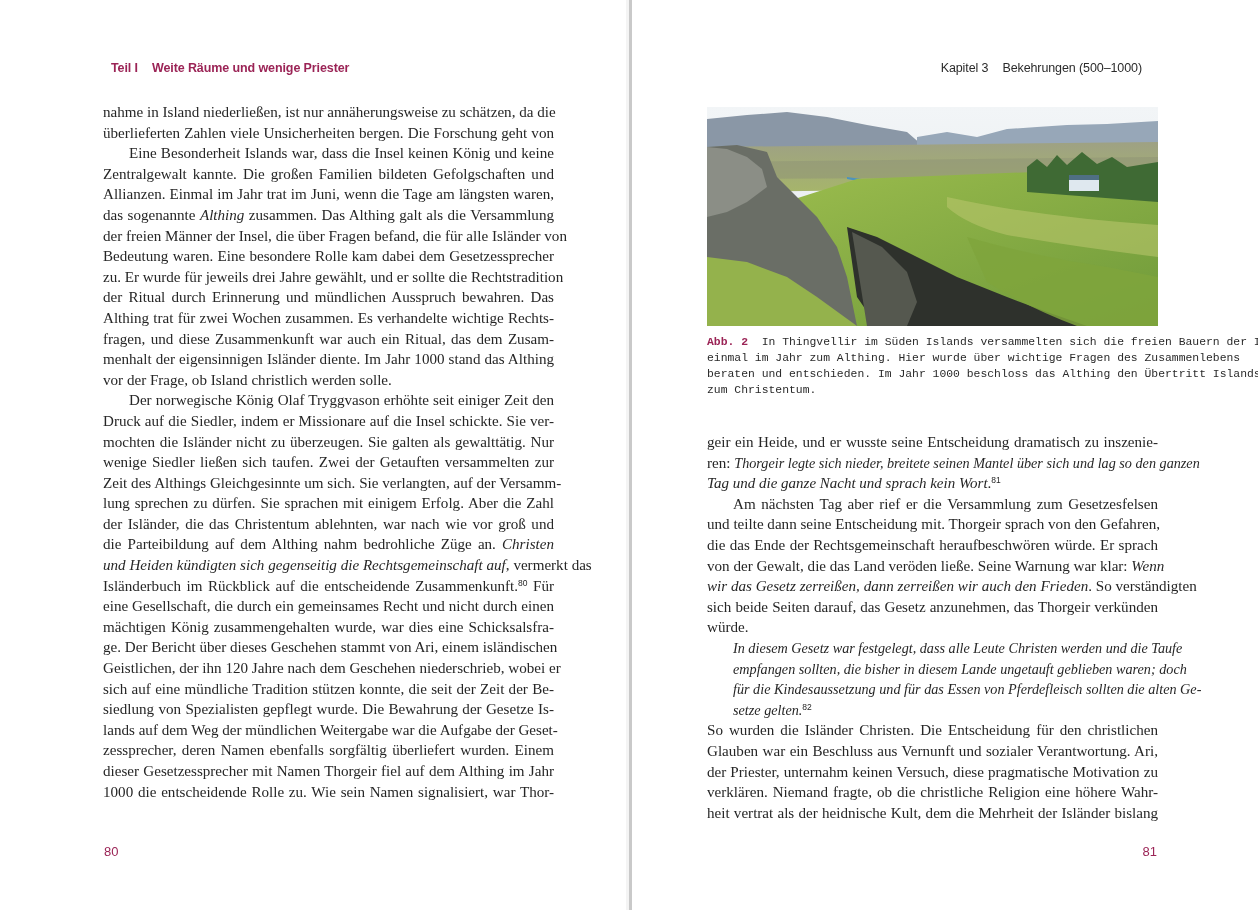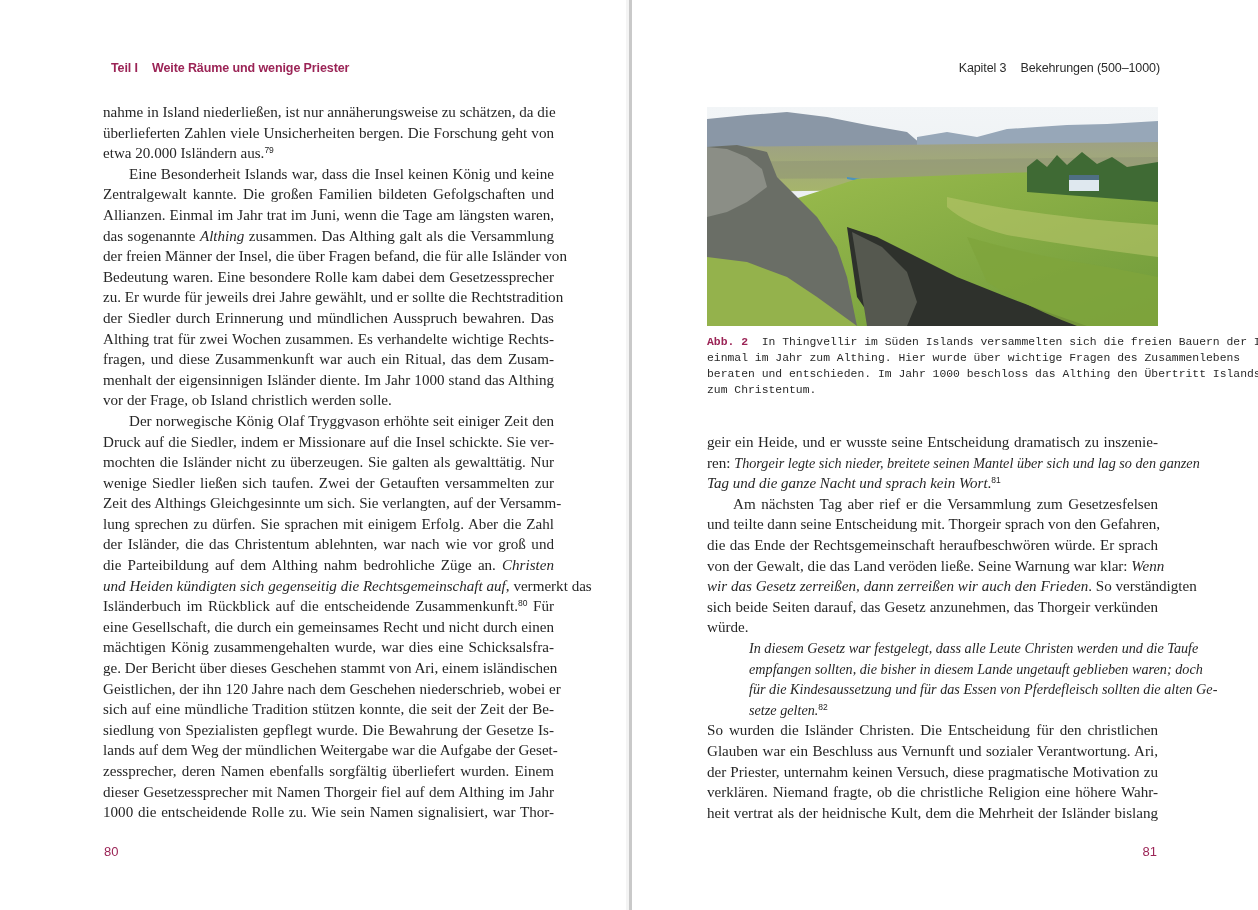--- a/index.html
+++ b/index.html
@@ -21,40 +21,40 @@
       background: #f4f4f4;
     }
 
     .running-head {
       position: absolute; top: 61px;
       font-family: "Liberation Sans", "DejaVu Sans", sans-serif;
       font-size: 12.5px; letter-spacing: -0.1px;
       white-space: nowrap;
     }
     .running-head.left { left: 111px; color: #9b2456; font-weight: bold; }
-    .running-head.right { right: 98px; color: #2b2b2b; }
+    .running-head.right { right: 116px; color: #2b2b2b; }
     .running-head .sep { display: inline-block; width: 14px; }
 
     .body-text {
       position: absolute;
       font-size: 15.1px;
       line-height: 20.6px;
       text-align: justify;
       color: #262626;
     }
     .page-left .body-text { left: 103px; top: 102px; width: 451px; }
     .page-right .body-text { left: 75px; top: 432px; width: 451px; }
     .body-text .line { display: block; text-align: justify; text-align-last: justify; white-space: nowrap; }
     .body-text .line.last { text-align-last: left; }
     .body-text .line.ind { padding-left: 26px; }
     .body-text i { font-style: italic; }
     sup { font-size: 8.5px; vertical-align: 5px; line-height: 0; font-family: "Liberation Sans", sans-serif; }
 
     .blockquote { padding-left: 26px; font-style: italic; font-size: 14.2px; }
-    .blockquote .line { white-space: nowrap; margin-left: 16px; }
+    .blockquote .line { white-space: nowrap; }
 
     .figure {
       position: absolute; left: 75px; top: 107px; width: 451px; height: 219px;
       overflow: hidden; background: #8fae5a;
     }
     .figure svg { display: block; }
 
     .caption {
       position: absolute; left: 75px; top: 335px; width: 451px;
       font-family: Liberation Mono, monospace;
@@ -75,29 +75,28 @@
 <body>
 
 <div class="page page-left">
   <div class="running-head left">
     <span>Teil I</span><span class="sep"></span><span>Weite Räume und wenige Priester</span>
   </div>
 
   <div class="body-text">
     <span class="line">nahme in Island niederließen, ist nur annäherungsweise zu schätzen, da die</span>
     <span class="line">überlieferten Zahlen viele Unsicherheiten bergen. Die Forschung geht von</span>
-    <span class="line last"><span>etwa 20.000 Isländern aus.</span><sup>79</sup></span>
     <span class="line ind">Eine Besonderheit Islands war, dass die Insel keinen König und keine</span>
     <span class="line">Zentralgewalt kannte. Die großen Familien bildeten Gefolgschaften und</span>
     <span class="line">Allianzen. Einmal im Jahr trat im Juni, wenn die Tage am längsten waren,</span>
     <span class="line"><span>das sogenannte </span><i>Althing</i><span> zusammen. Das Althing galt als die Versammlung</span></span>
     <span class="line">der freien Männer der Insel, die über Fragen befand, die für alle Isländer von</span>
     <span class="line">Bedeutung waren. Eine besondere Rolle kam dabei dem Gesetzessprecher</span>
     <span class="line">zu. Er wurde für jeweils drei Jahre gewählt, und er sollte die Rechtstradition</span>
-    <span class="line">der Siedler durch Erinnerung und mündlichen Ausspruch bewahren. Das</span>
+    <span class="line">der Ritual durch Erinnerung und mündlichen Ausspruch bewahren. Das</span>
     <span class="line">Althing trat für zwei Wochen zusammen. Es verhandelte wichtige Rechts-</span>
     <span class="line">fragen, und diese Zusammenkunft war auch ein Ritual, das dem Zusam-</span>
     <span class="line">menhalt der eigensinnigen Isländer diente. Im Jahr 1000 stand das Althing</span>
     <span class="line last">vor der Frage, ob Island christlich werden solle.</span>
     <span class="line ind">Der norwegische König Olaf Tryggvason erhöhte seit einiger Zeit den</span>
     <span class="line">Druck auf die Siedler, indem er Missionare auf die Insel schickte. Sie ver-</span>
     <span class="line">mochten die Isländer nicht zu überzeugen. Sie galten als gewalttätig. Nur</span>
     <span class="line">wenige Siedler ließen sich taufen. Zwei der Getauften versammelten zur</span>
     <span class="line">Zeit des Althings Gleichgesinnte um sich. Sie verlangten, auf der Versamm-</span>
     <span class="line">lung sprechen zu dürfen. Sie sprachen mit einigem Erfolg. Aber die Zahl</span>

